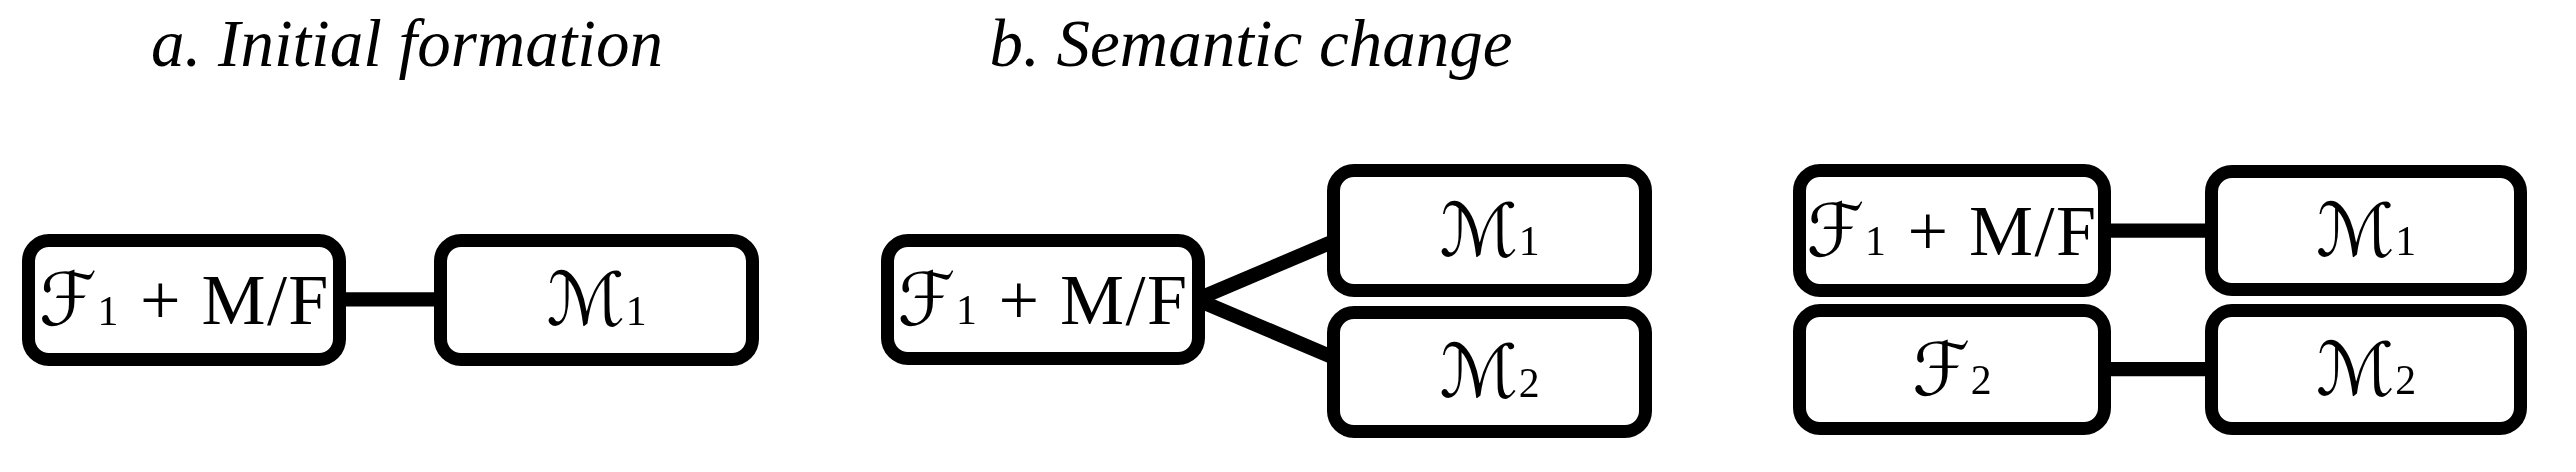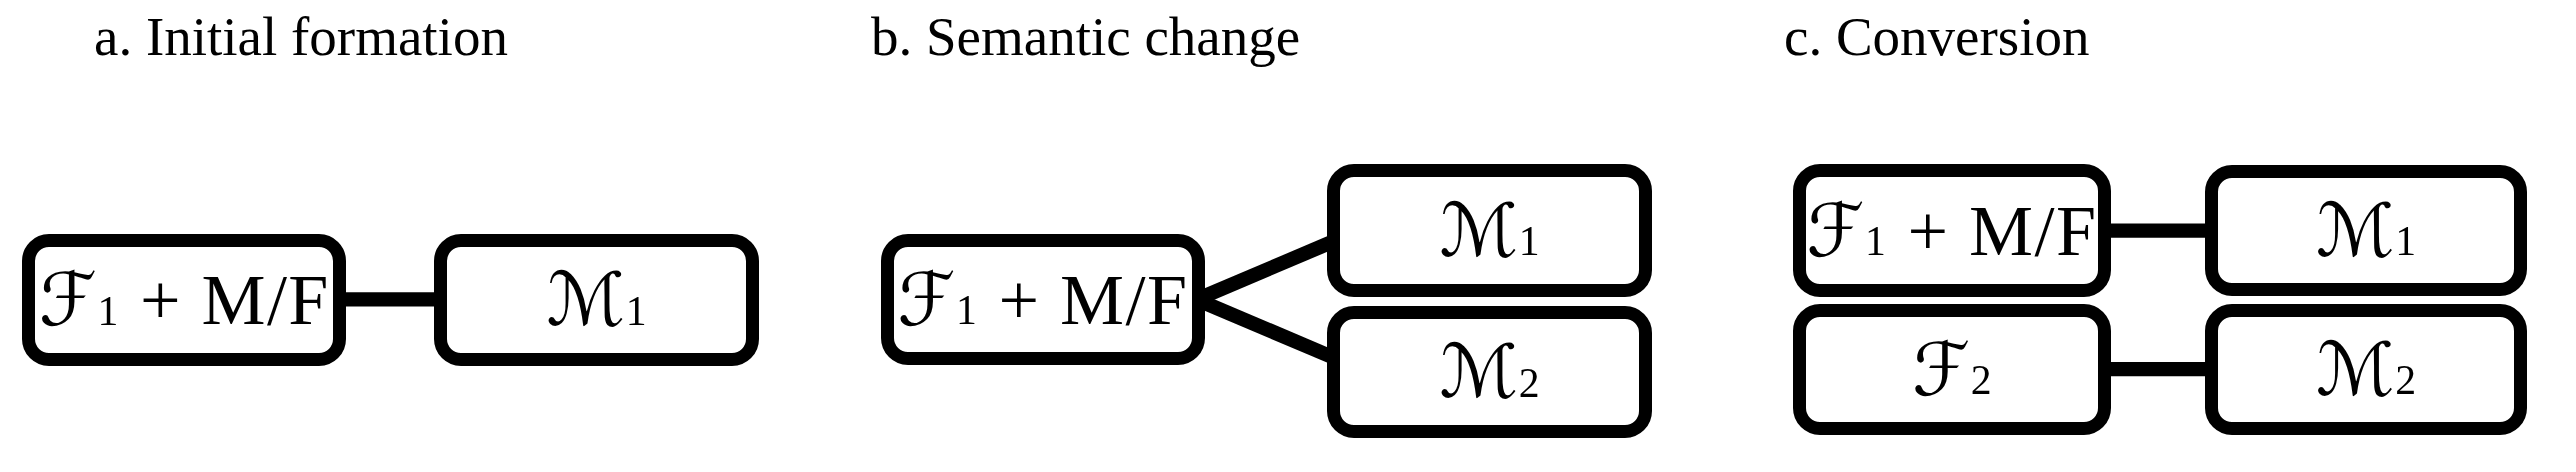--- a/index.html
+++ b/index.html
@@ -13,27 +13,29 @@
     height: 472px;
     background: #ffffff;
     font-family: "Liberation Serif", serif;
     color: #000000;
     overflow: hidden;
   }
   .panel-title {
     position: absolute;
     top: 5.4px;
     width: 626px;
-    font-size: 55px;
+    text-align: center;
+    font-size: 67px;
     line-height: 1.15;
     color: #000000;
     white-space: nowrap;
+    font-style: italic;
   }
   #title-a { left: 94px; }
-  #title-b { left: 871px; }
+  #title-b { left: 938px; }
   #title-c { left: 1784px; }
 
   .node {
     position: absolute;
     box-sizing: border-box;
     border: 13.4px solid #000000;
     border-radius: 27px;
     background: #ffffff;
     display: flex;
     align-items: center;
@@ -92,21 +94,20 @@
   <svg id="connector-layer" width="2576" height="472" viewBox="0 0 2880 528">
     <line x1="378" y1="335" x2="495" y2="335"></line>
     <line x1="1340" y1="334" x2="1498" y2="267"></line>
     <line x1="1340" y1="336" x2="1498" y2="403"></line>
     <line x1="2354" y1="258" x2="2472" y2="258"></line>
     <line x1="2354" y1="413" x2="2472" y2="413"></line>
   </svg>
 
   <div class="panel-title" id="title-a">a. Initial formation</div>
   <div class="panel-title" id="title-b">b. Semantic change</div>
-  <div class="panel-title" id="title-c">c. Conversion</div>
 
   <div class="node" id="box-a-f1">
     <span class="script">ℱ</span>
       <span class="sub">1</span>
       <span class="rest">+ M/F</span>
   </div>
   <div class="node" id="box-a-m1">
     <span class="script">ℳ</span>
       <span class="sub">1</span>
       <span class="rest"></span>

